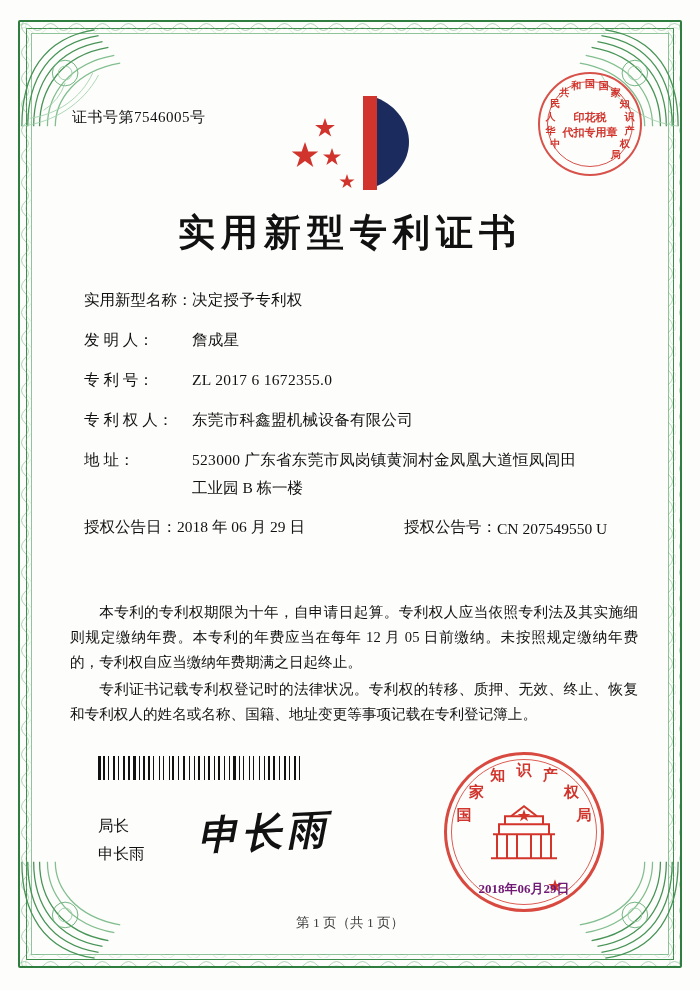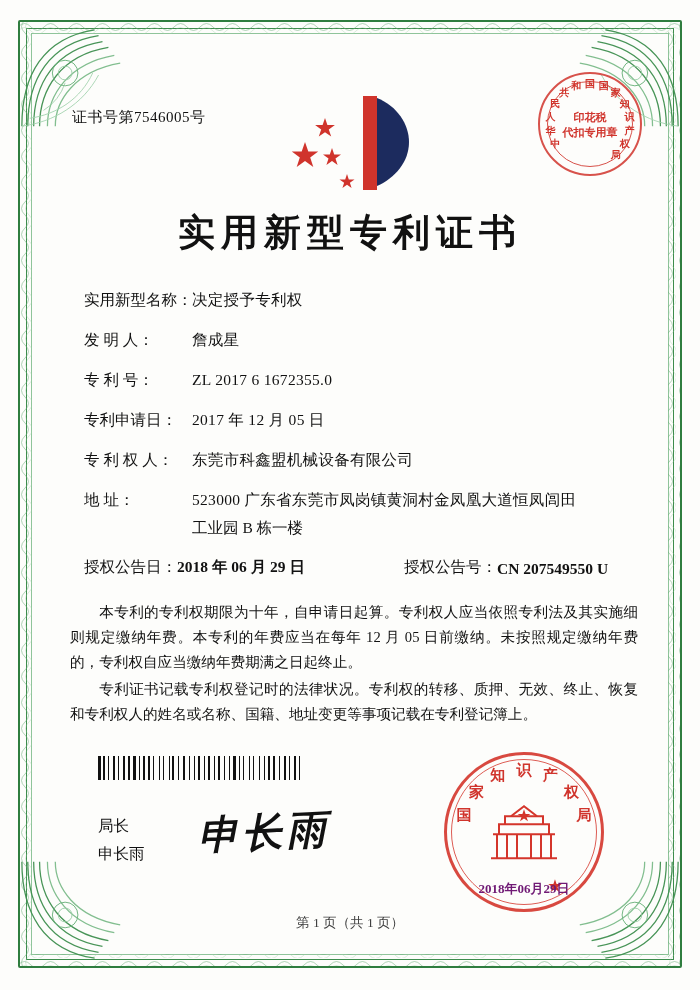--- a/index.html
+++ b/index.html
@@ -146,21 +146,21 @@
     display: flex;
     margin-bottom: 6px;
   }
   .two-col .col {
     display: flex;
     align-items: flex-end;
   }
   .two-col .col.left { width: 320px; flex: 0 0 320px; }
   .two-col .col.right { flex: 1; }
   .two-col .lbl { white-space: nowrap; }
-  .two-col .val { margin-left: 0; font-weight: bold; }
+  .two-col .val { margin-left: 0; }
 
   
   .body-text {
     position: absolute;
     left: 70px; right: 62px; top: 600px;
     font-size: 14.6px;
     line-height: 25px;
     color: #111;
     text-align: justify;
   }
@@ -378,24 +378,20 @@
     <div class="field-row">
       <div class="field-label">发 明 人：</div>
       <div class="field-value">詹成星</div>
     </div>
 
     <div class="field-row">
       <div class="field-label">专 利 号：</div>
       <div class="field-value">ZL 2017 6 1672355.0</div>
     </div>
 
-    <div class="field-row">
-      <div class="field-label">专利申请日：</div>
-      <div class="field-value">2017 年 12 月 05 日</div>
-    </div>
 
     <div class="field-row">
       <div class="field-label">专 利 权 人：</div>
       <div class="field-value">东莞市科鑫盟机械设备有限公司</div>
     </div>
 
     <div class="field-row">
       <div class="field-label">地 址：</div>
       <div class="field-value">523000  广东省东莞市凤岗镇黄洞村金凤凰大道恒凤闾田</div>
     </div>

